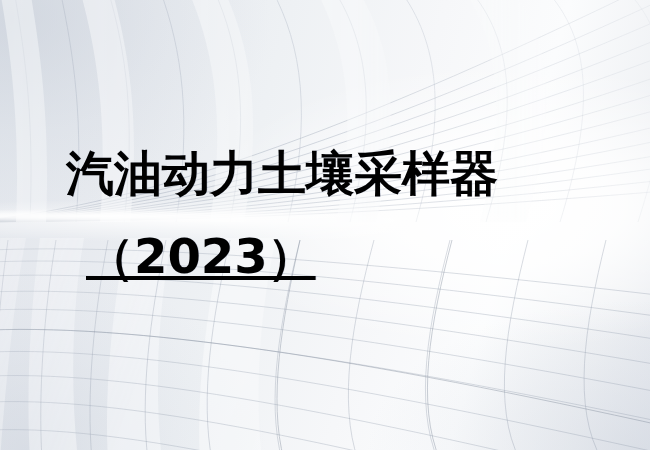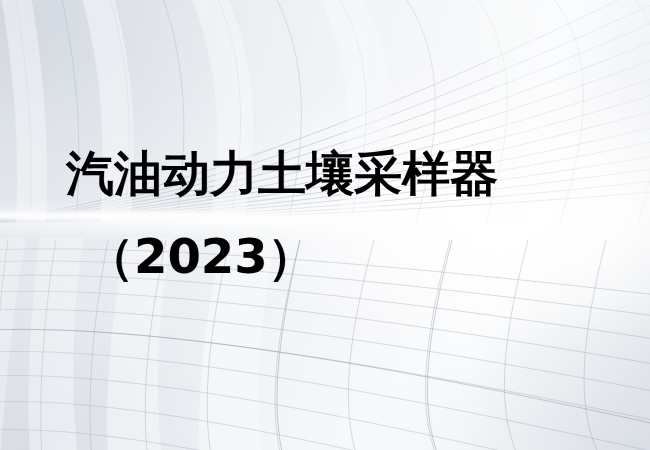--- a/index.html
+++ b/index.html
@@ -106,20 +106,21 @@
   #title-line-2 {
     position: absolute;
     left: 86px;
     top: 228px;
     font-size: 48px;
     line-height: 1.18;
     font-weight: bold;
     color: #000000;
     white-space: nowrap;
     text-shadow: 0.5px 0 0 rgba(40,60,120,0.22);
+    text-decoration: underline;
   }
 </style>
 </head>
 <body>
 
 <div id="slide">
 
   <div class="bg-layer" id="bg-base"></div>
   <div class="bg-layer" id="bg-shade-tl"></div>
   <div class="bg-layer" id="bg-shade-bl"></div>

